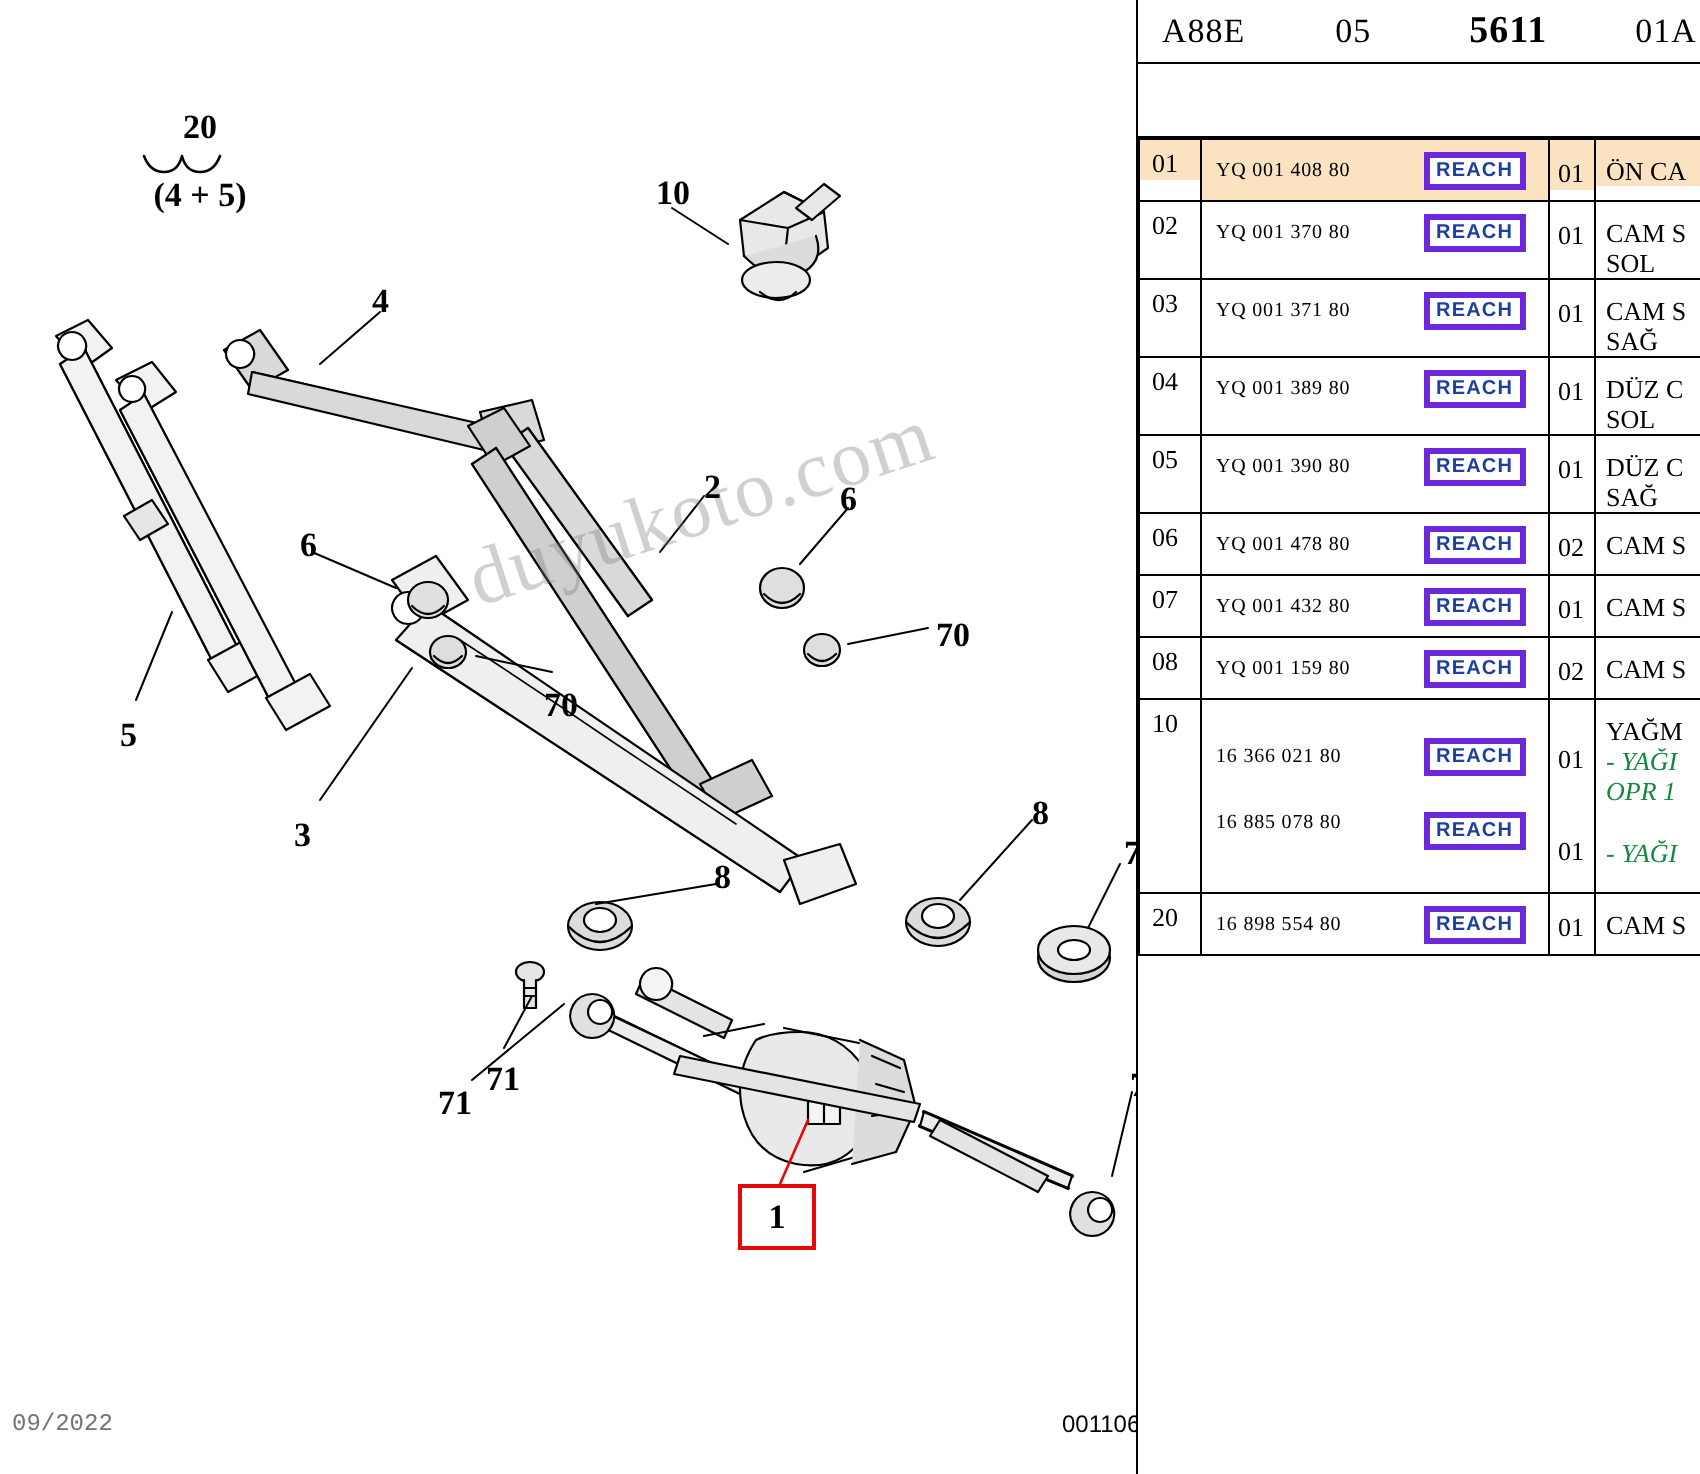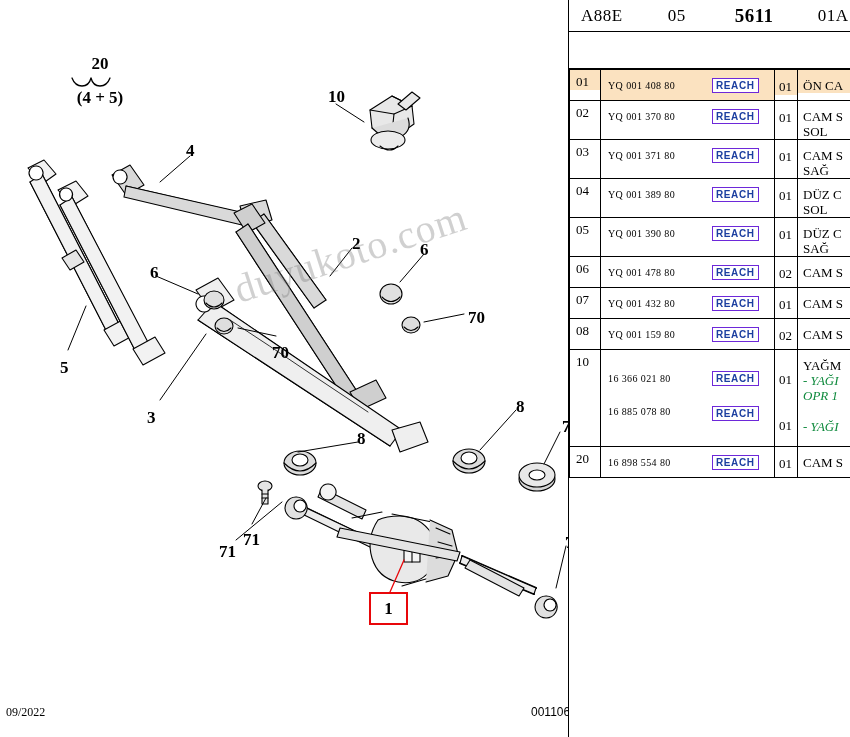--- a/index.html
+++ b/index.html
@@ -62,22 +62,22 @@
     display:block;
     text-align:center;
     line-height:29px;
     font-family:"Liberation Serif", serif;
     font-weight:bold;
     font-size:17px;
   }
 
   .footer-left{
     position:absolute;left:6px;top:705px;
-    font-size:12px;color:#000000;
-    font-family:Liberation Serif, serif;
+    font-size:12px;color:#737373;
+    font-family:Liberation Mono, monospace;
   }
   .footer-right{
     position:absolute;left:531px;top:705px;
     font-size:12px;color:#000;
     font-family:"Liberation Sans", sans-serif;
   }
 
   
   .table-panel{
     position:absolute;left:568px;top:0;width:282px;height:737px;
@@ -137,21 +137,21 @@
     padding-left:7px;
   }
   .ref-num{
     font-family:"Liberation Serif", serif;
     font-size:10px;
     letter-spacing:0.4px;
     min-width:104px;
   }
   .reach{
     display:inline-block;
-    border:1px solid #6d28d9;
+    border:3px solid #6d28d9;
     color:#1c3fa0;
     font-family:"Liberation Sans", sans-serif;
     font-weight:bold;
     font-size:10px;
     letter-spacing:0.6px;
     padding:1px 3px 1px 3px;
     line-height:11px;
     background:#fff;
   }
   .qty{

